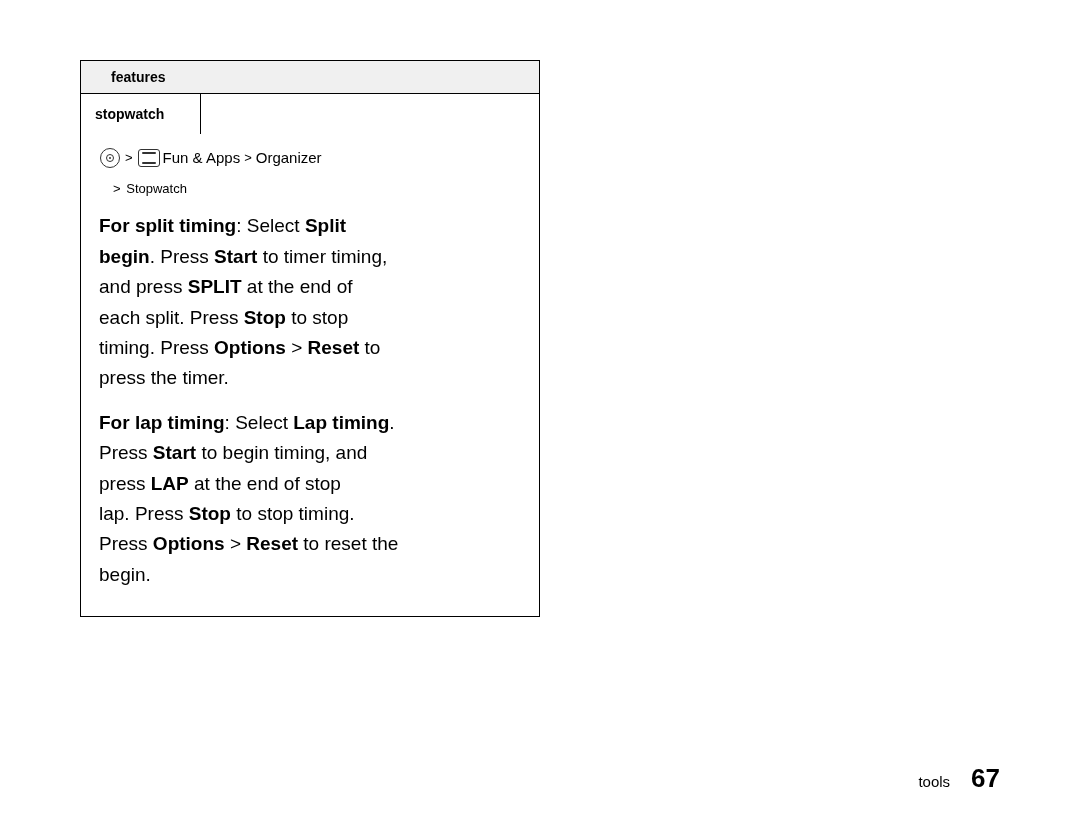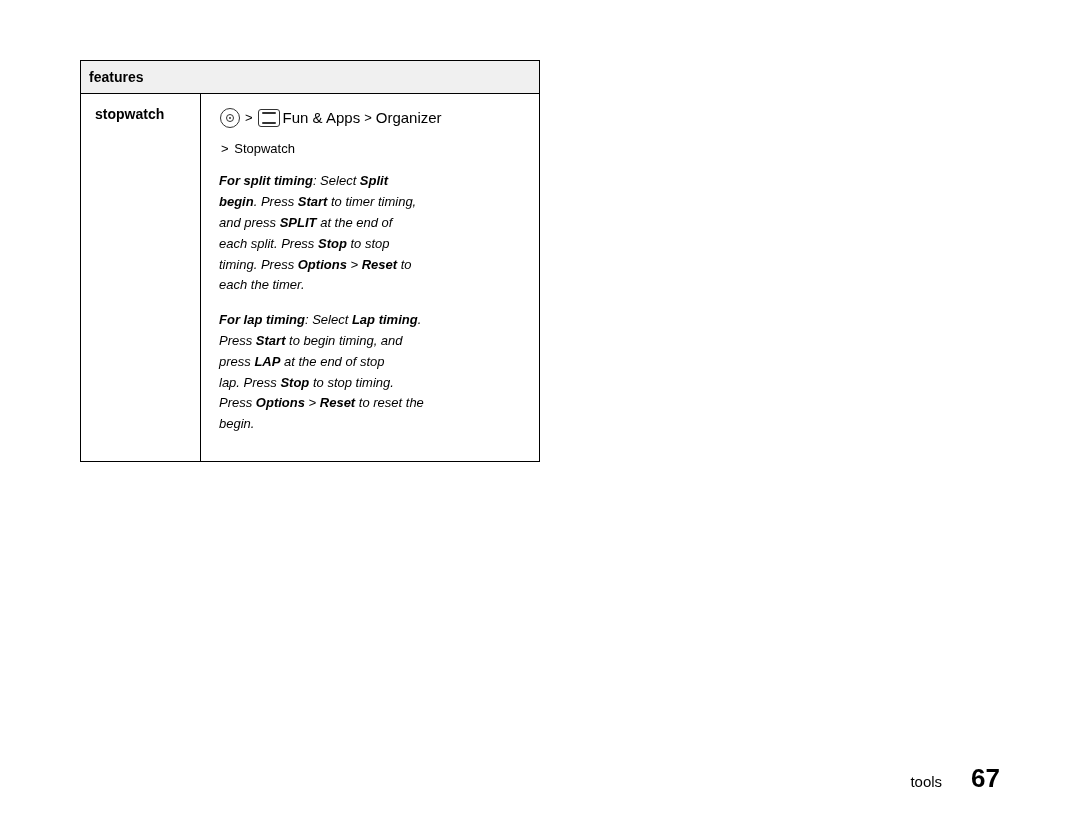--- a/index.html
+++ b/index.html
@@ -26,31 +26,32 @@
     }
 
     .features-table {
       border: 1.5px solid #000000;
       width: 460px;
       margin-left: 0;
     }
 
     .table-header {
       background-color: #f0f0f0;
-      padding: 8px 8px;
+      padding: 8px 30px;
       border-bottom: 1.5px solid #000000;
     }
 
     .table-header-text {
       font-weight: bold;
       font-size: 14px;
     }
 
     .table-body {
       display: flex;
+      flex-direction: column;
     }
 
     .left-col {
       width: 120px;
       min-width: 120px;
       padding: 12px 14px;
       border-right: 1.5px solid #000000;
       vertical-align: top;
     }
 
@@ -80,48 +81,47 @@
       font-size: 13px;
     }
 
     .nav-text {
       font-size: 15px;
     }
 
     .nav-path-line2 {
       margin-top: 2px;
       font-size: 13px;
+      margin-left: 12px;
     }
 
     .stopwatch-text {
       font-size: 13px;
     }
 
     .content-block {
       margin-bottom: 14px;
     }
 
     .content-block p {
       margin-bottom: 0;
-      font-size: 13px;
+      font-size: 19px;
       line-height: 1.6;
-      font-style: italic;
     }
 
     .bold {
       font-weight: bold;
     }
 
     .page-footer {
       position: absolute;
       bottom: 40px;
       right: 80px;
       display: flex;
       align-items: baseline;
-      gap: 8px;
     }
 
     .footer-tools {
       font-size: 15px;
       color: #000;
     }
 
     .footer-page-num {
       font-size: 26px;
       font-weight: bold;
@@ -226,21 +226,21 @@
           <span class="stopwatch-text">Stopwatch</span>
         </div>
 
         <div class="content-block" style="margin-top: 12px;">
           <p>
             <span class="bold">For split timing</span><span>: Select </span><span class="bold">Split</span><br>
             <span class="bold">begin</span><span>. Press </span><span class="bold">Start</span><span> to timer timing,</span><br>
             <span>and press </span><span class="bold">SPLIT</span><span> at the end of</span><br>
             <span>each split. Press </span><span class="bold">Stop</span><span> to stop</span><br>
             <span>timing. Press </span><span class="bold">Options</span><span> &gt; </span><span class="bold">Reset</span><span> to</span><br>
-            <span>each the timer.</span>
+            <span>press the timer.</span>
           </p>
         </div>
 
         <div class="content-block" style="margin-top: 9px;">
           <p>
             <span class="bold">For lap timing</span><span>: Select </span><span class="bold">Lap timing</span><span>.</span><br>
             <span>Press </span><span class="bold">Start</span><span> to begin timing, and</span><br>
             <span>press </span><span class="bold">LAP</span><span> at the end of stop</span><br>
             <span>lap. Press </span><span class="bold">Stop</span><span> to stop timing.</span><br>
             <span>Press </span><span class="bold">Options</span><span> &gt; </span><span class="bold">Reset</span><span> to reset the</span><br>

